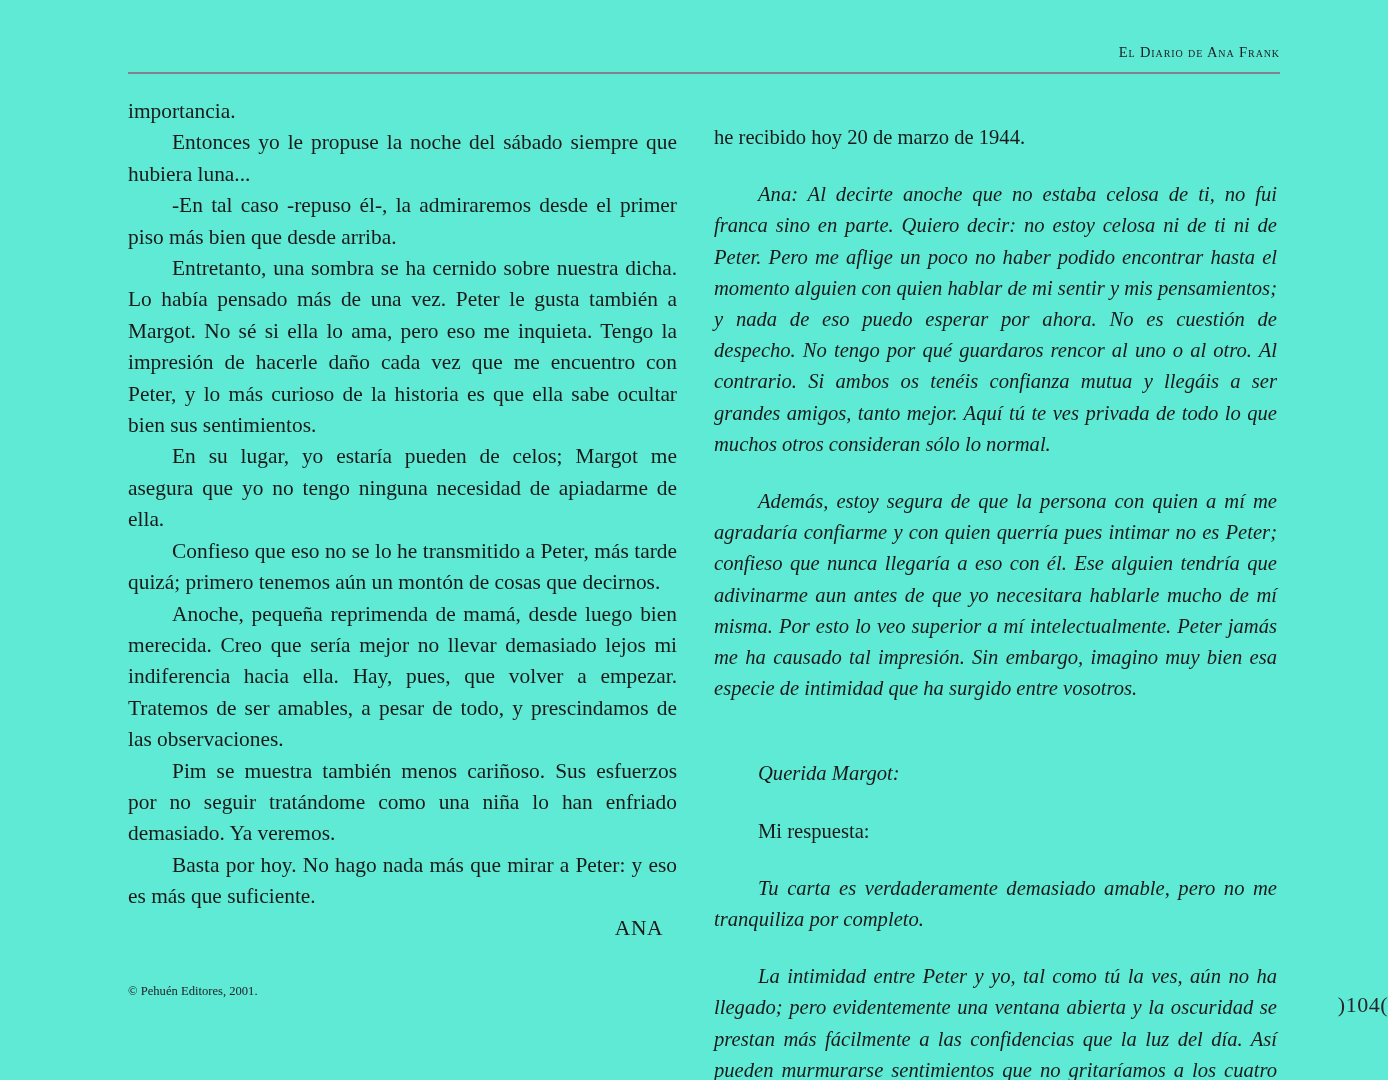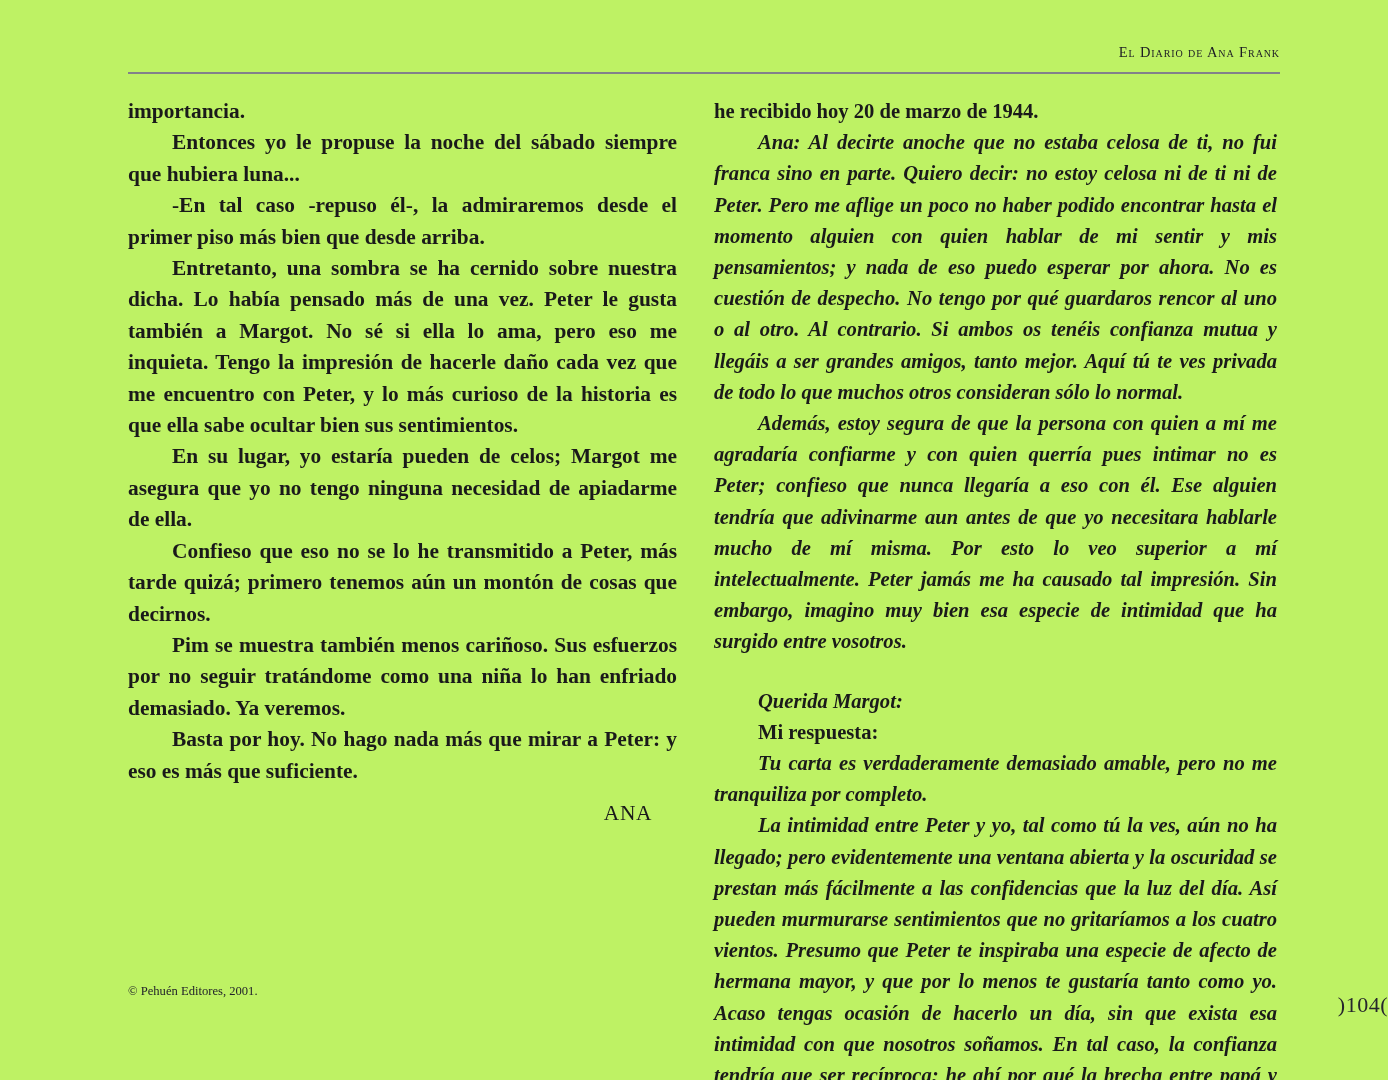--- a/index.html
+++ b/index.html
@@ -15,21 +15,21 @@
     font-family: "Liberation Serif", "DejaVu Serif", serif;
     color: #1a1a1a;
     overflow: hidden;
   }
 
   .page {
     position: absolute;
     left: 0; top: 0;
     width: 1388px;
     height: 1080px;
-    background: #bef264;
+    background: #5eead4;
   }
 
   
   .running-head {
     position: absolute;
     left: 128px;
     top: 44px;
     width: 1152px;
     text-align: right;
     font-family: "Liberation Serif", "DejaVu Serif", serif;
@@ -64,37 +64,37 @@
   }
 
   p.para {
     margin: 0;
     text-align: justify;
     text-justify: inter-word;
     font-size: 21.4px;
     line-height: 31.4px;
     text-indent: 44px;
     hyphens: none;
-    font-weight: bold;
   }
   p.noindent { text-indent: 0; }
 
   
   .col-right p.para {
     font-style: italic;
     font-size: 20.6px;
     line-height: 31.2px;
+    margin-top: 26px;
   }
   .col-right p.roman { font-style: normal; font-size: 20.6px; }
 
   
   p.para { text-align-last: left; }
 
   .signature {
-    margin: 11px;
+    margin: 0;
     font-size: 21.4px;
     line-height: 31.4px;
     text-align: right;
     letter-spacing: 0.6px;
     padding-right: 14px;
   }
   .vgap-sm { height: 28px; }
   .vgap-lg { height: 96px; }
 
   
@@ -138,20 +138,21 @@
     <p class="para">-En tal caso -repuso él-, la admiraremos desde el primer piso más bien que desde arriba.</p>
 
     <p class="para">Entretanto, una sombra se ha cernido sobre nuestra dicha. Lo había pensado más de una vez. Peter le gusta también a Margot. No sé si ella lo ama, pero eso me inquieta. Tengo la impresión de hacerle daño cada vez que me encuentro con Peter, y lo más curioso de la historia es que ella sabe ocultar bien sus sentimientos.</p>
 
     <p class="para">En su lugar, yo estaría pueden de celos; Margot me asegura que yo no tengo ninguna necesidad de apiadarme de ella.</p>
 
 
 
     <p class="para">Confieso que eso no se lo he transmitido a Peter, más tarde quizá; primero tenemos aún un montón de cosas que decirnos.</p>
 
+    <p class="para">Anoche, pequeña reprimenda de mamá, desde luego bien merecida. Creo que sería mejor no llevar demasiado lejos mi indiferencia hacia ella. Hay, pues, que volver a empezar. Tratemos de ser amables, a pesar de todo, y prescindamos de las observaciones.</p>
 
     <p class="para">Pim se muestra también menos cariñoso. Sus esfuerzos por no seguir tratándome como una niña lo han enfriado demasiado. Ya veremos.</p>
 
     <p class="para">Basta por hoy. No hago nada más que mirar a Peter: y eso es más que suficiente.</p>
 
 
     <p class="signature">ANA</p>
 
     <div class="vgap-lg"></div>
 

